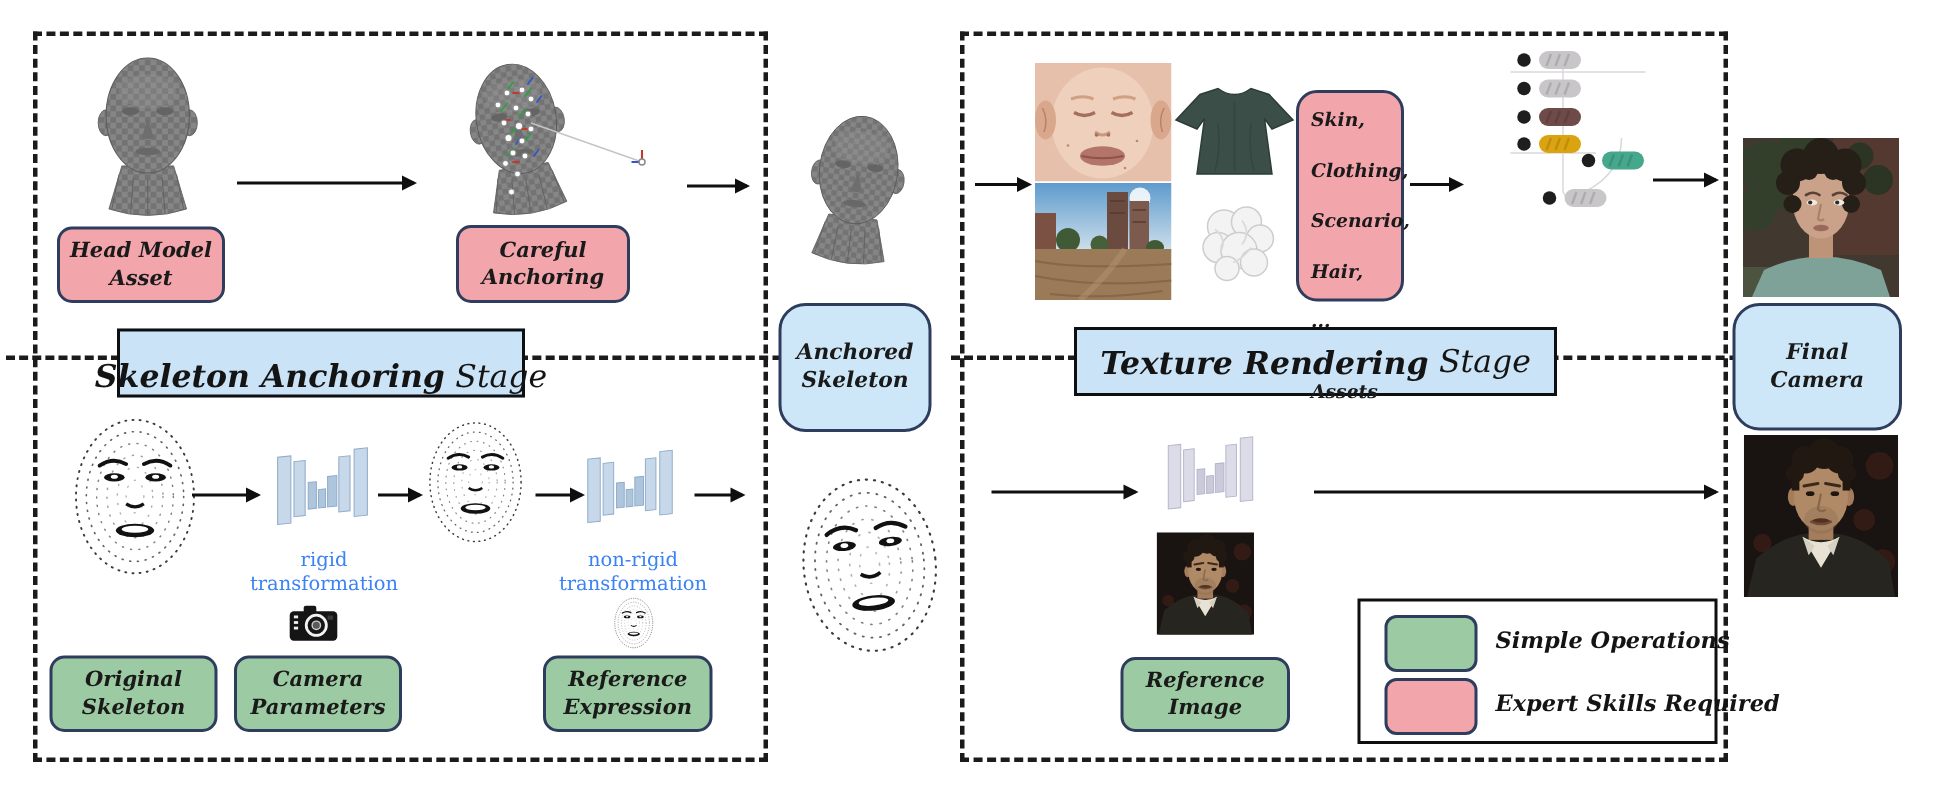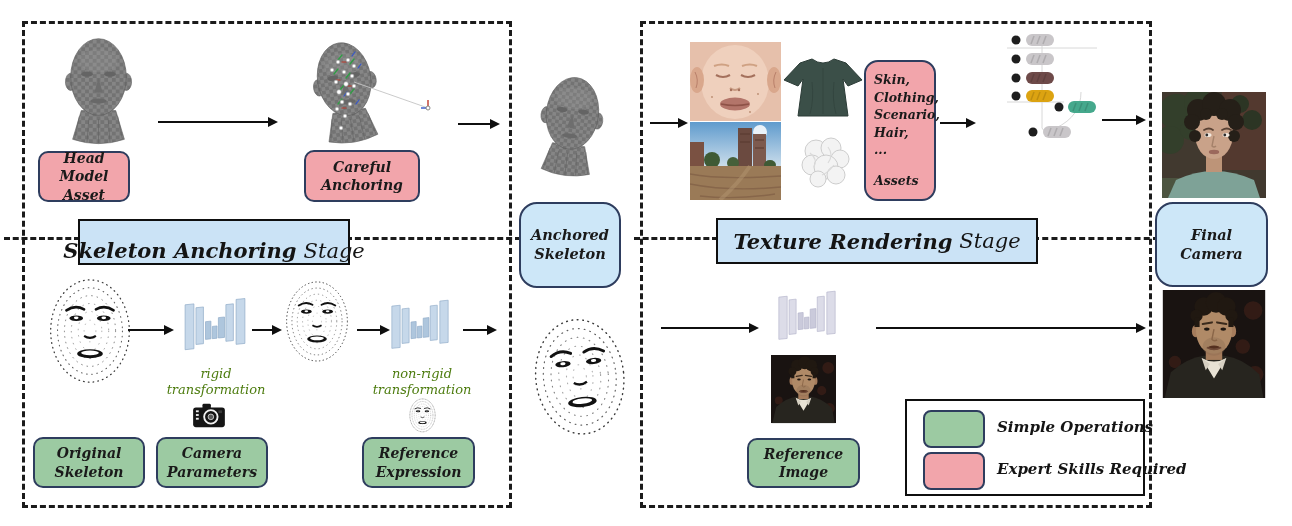--- a/index.html
+++ b/index.html
@@ -13,24 +13,24 @@
   .stage-title .b{font-weight:bold;}
   .stage-title .t{margin-left:7px;}
   .rbox{position:absolute;border:2px solid #2e3d5e;border-radius:10px;
         display:flex;flex-direction:column;align-items:center;justify-content:center;
         font-style:italic;font-weight:bold;font-size:14px;line-height:1.3;
         text-align:center;color:#1a1a1a;box-sizing:border-box;}
   .pink{background:#f2a5ab;}
   .green{background:#9ccaa2;}
   .blue{background:#cde7f8;border-radius:16px;font-size:14.5px;}
   .assets{align-items:flex-start;justify-content:flex-start;text-align:left;
-          padding:9px 8px;border-radius:14px;font-size:12.5px;line-height:1.4;}
+          padding:9px 8px;border-radius:14px;font-size:12.5px;line-height:1.4;gap:16px;}
   .assets .gap{margin-top:13px;}
-  .flowlabel{position:absolute;font-style:italic;font-size:13px;line-height:1.25;
-             text-align:center;color:#4d7c0f;}
+  .flowlabel{position:absolute;font-size:13px;line-height:1.25;
+             text-align:center;color:#3b82f6;}
   .arrow{position:absolute;height:0;border-top:2.2px solid #0f0f0f;}
   .arrow:after{content:"";position:absolute;right:-2px;top:-6.2px;width:0;height:0;
                border-left:10px solid #0f0f0f;border-top:5px solid transparent;
                border-bottom:5px solid transparent;}
   .legend{position:absolute;border:2.5px solid #0f0f0f;background:#fff;}
   .legend .swatch{position:absolute;width:58px;height:34px;border:2px solid #2e3d5e;border-radius:8px;}
   .legend .lab{position:absolute;left:90px;font-style:italic;font-weight:bold;
                font-size:15px;white-space:nowrap;}
   .img{position:absolute;}
   .img svg{display:block;width:100%;height:100%;}
@@ -341,21 +341,21 @@
         <circle cx="58" cy="70" r="2"></circle>
           <circle cx="45" cy="75" r="2"></circle>
           <circle cx="53" cy="82" r="2"></circle>
         <circle cx="49" cy="94" r="2"></circle>
       </g>
     </svg>
   </div>
 
   <div class="arrow" style="left:458px;top:123px;width:40px;"></div>
 
-  <div class="rbox pink" style="left:38px;top:151px;width:92px;height:51px;">
+  <div class="rbox pink" style="left:38px;top:151px;width:112px;height:51px;">
     <span>Head Model</span>
     <span>Asset</span>
   </div>
   <div class="rbox pink" style="left:304px;top:150px;width:116px;height:52px;">
     <span>Careful</span>
     <span>Anchoring</span>
   </div>
 
   <div class="img" style="left:36px;top:274px;width:108px;height:118px;">
     <svg viewBox="0 0 100 120">

